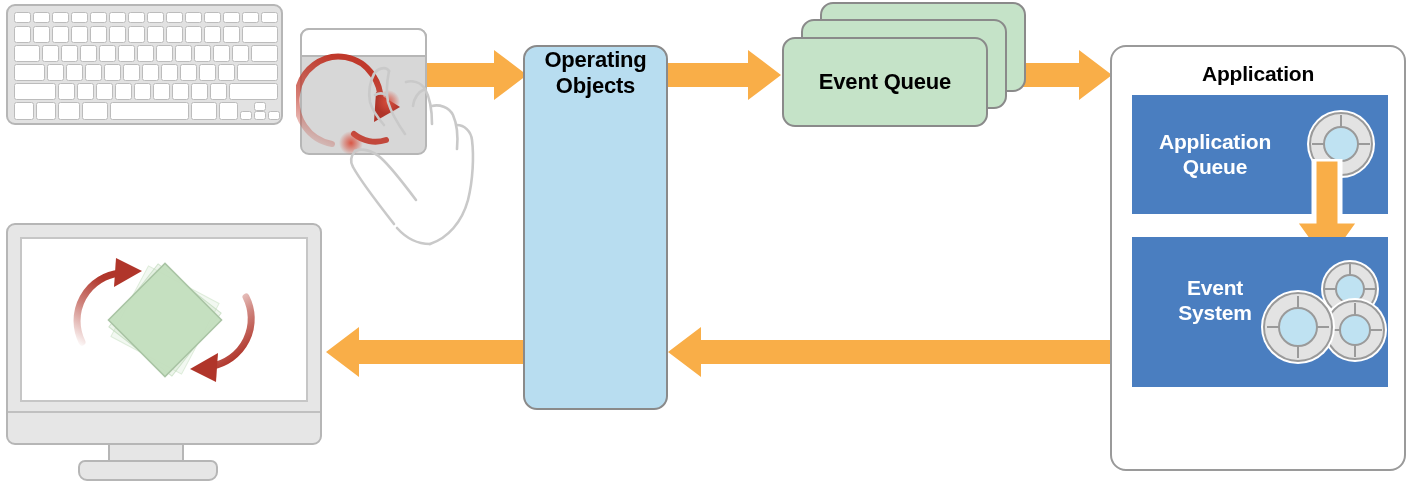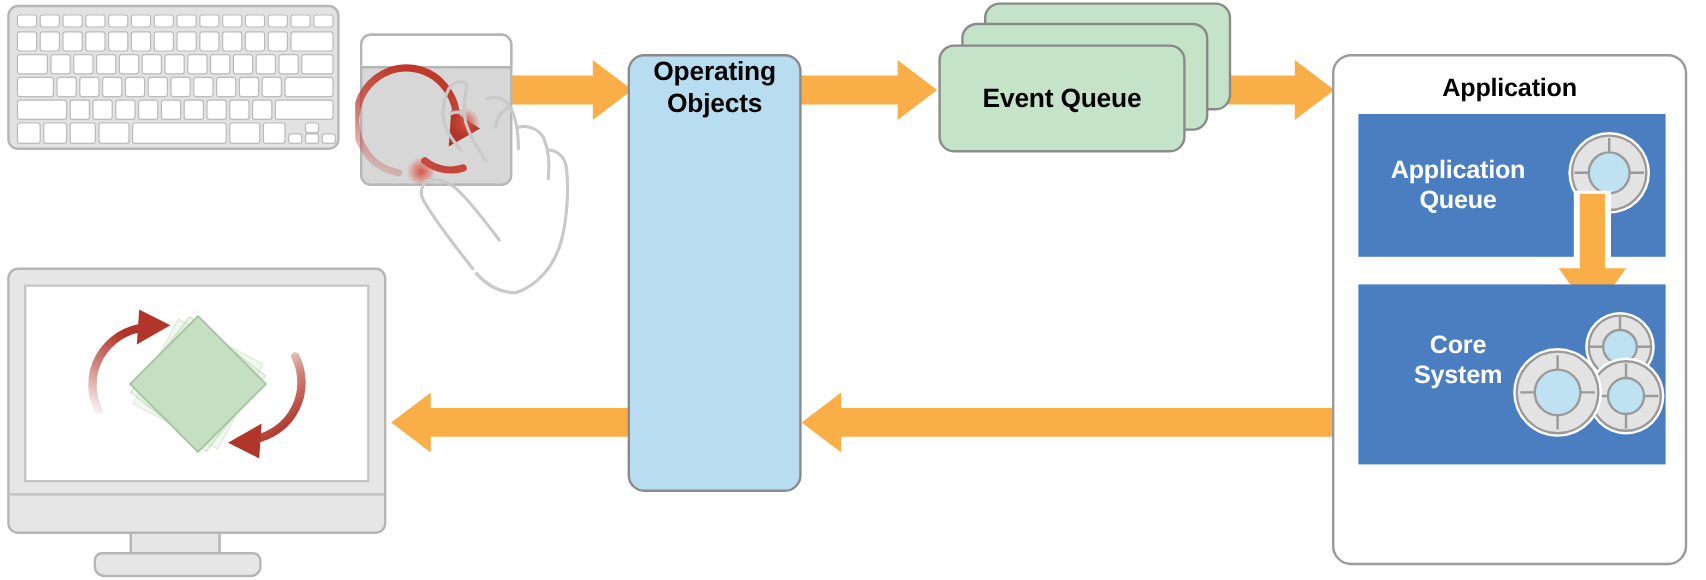--- a/index.html
+++ b/index.html
@@ -396,21 +396,21 @@
         <circle cx="36" cy="36" r="17" fill="#bfe2f2" stroke="#9a9a9a" stroke-width="2"></circle>
       </svg>
     </div>
 
     <svg style="position:absolute;left:178px;top:112px;" width="74" height="112">
       <polygon points="24,0 50,0 50,62 70,62 37,108 4,62 24,62" fill="#F9AE48" stroke="#ffffff" stroke-width="5"></polygon>
     </svg>
 
     <div class="blue-band band-2">
       <div class="band-label band-label-2">
-        <span>Core</span><br>
+        <span>Event</span><br>
         <span>System</span>
       </div>
 
       <svg style="position:absolute;left:128px;top:18px;" width="130" height="130">
 
         <g transform="translate(60,4)">
           <circle cx="30" cy="30" r="29" fill="#ffffff"></circle>
           <circle cx="30" cy="30" r="26" fill="#e3e3e3" stroke="#9a9a9a" stroke-width="2"></circle>
           <g stroke="#9a9a9a" stroke-width="2">
             <line x1="30" y1="5" x2="30" y2="17"></line>

